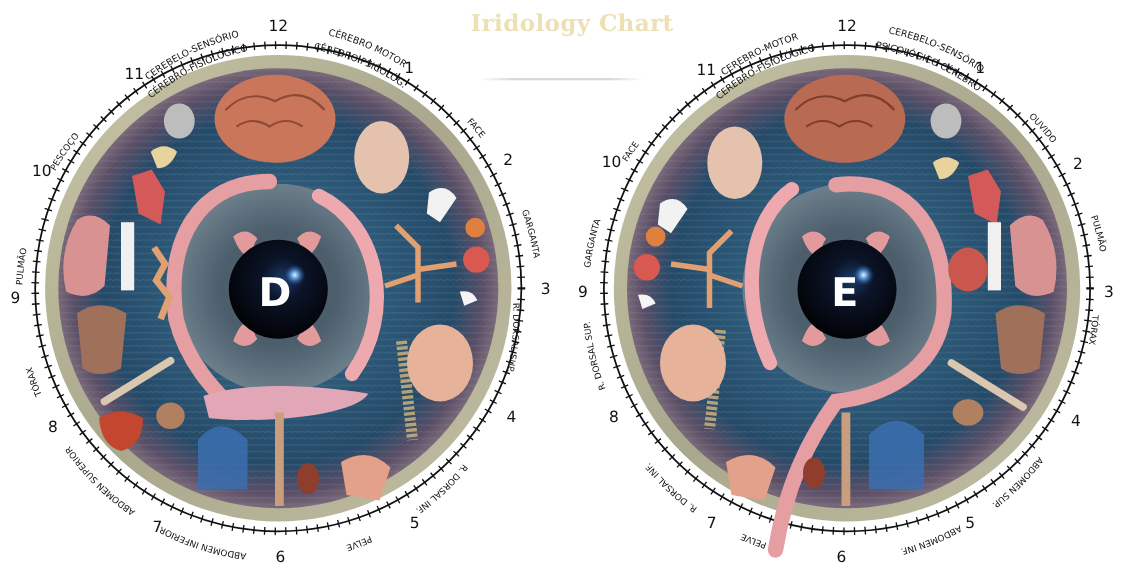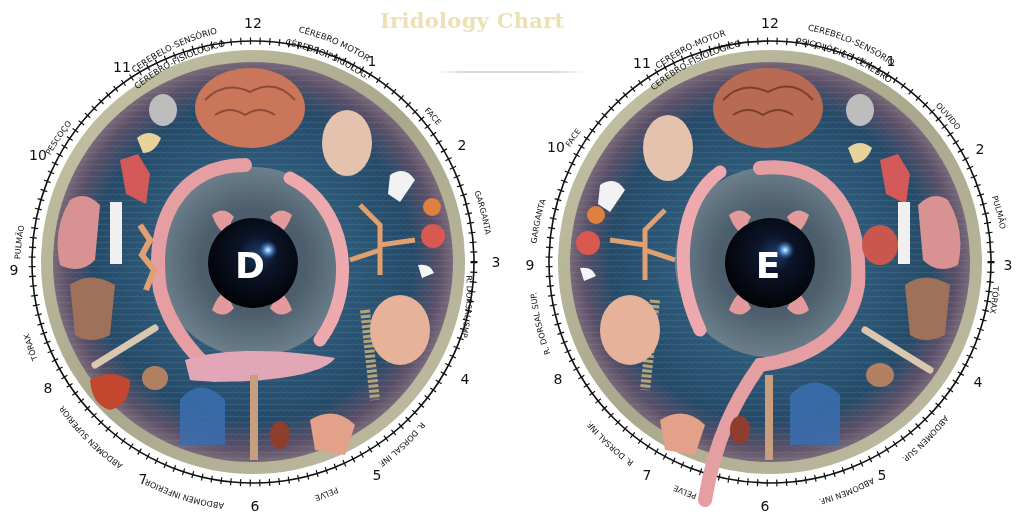--- a/index.html
+++ b/index.html
@@ -1,19 +1,19 @@
 <!DOCTYPE html>
 <html><head>
 <meta charset="utf-8">
 <style>
   html, body { margin: 0; padding: 0; background: #ffffff; }
   body { width: 1024px; height: 517px; overflow: hidden; position: relative;
          font-family: "DejaVu Sans", sans-serif; }
   #stage { position: absolute; left: 0; top: 0; width: 1024px; height: 517px; }
-  .title { position: absolute; left: 380px; top: 8px; width: 280px; 
+  .title { position: absolute; left: 380px; top: 8px; width: 280px; text-align: center;
            font-family: "DejaVu Serif", serif; font-weight: bold; font-size: 21px;
            color: #ece0b4; letter-spacing: 0.3px; }
   .title-rule { position: absolute; left: 435px; top: 71px; width: 150px; height: 2px;
                 background: linear-gradient(90deg, rgba(220,220,220,0), #d8d8d8 20%, #d8d8d8 80%, rgba(220,220,220,0)); }
   svg text { font-family: "DejaVu Sans", sans-serif; }
 </style>
 </head>
 <body>
 
 <div id="stage">

